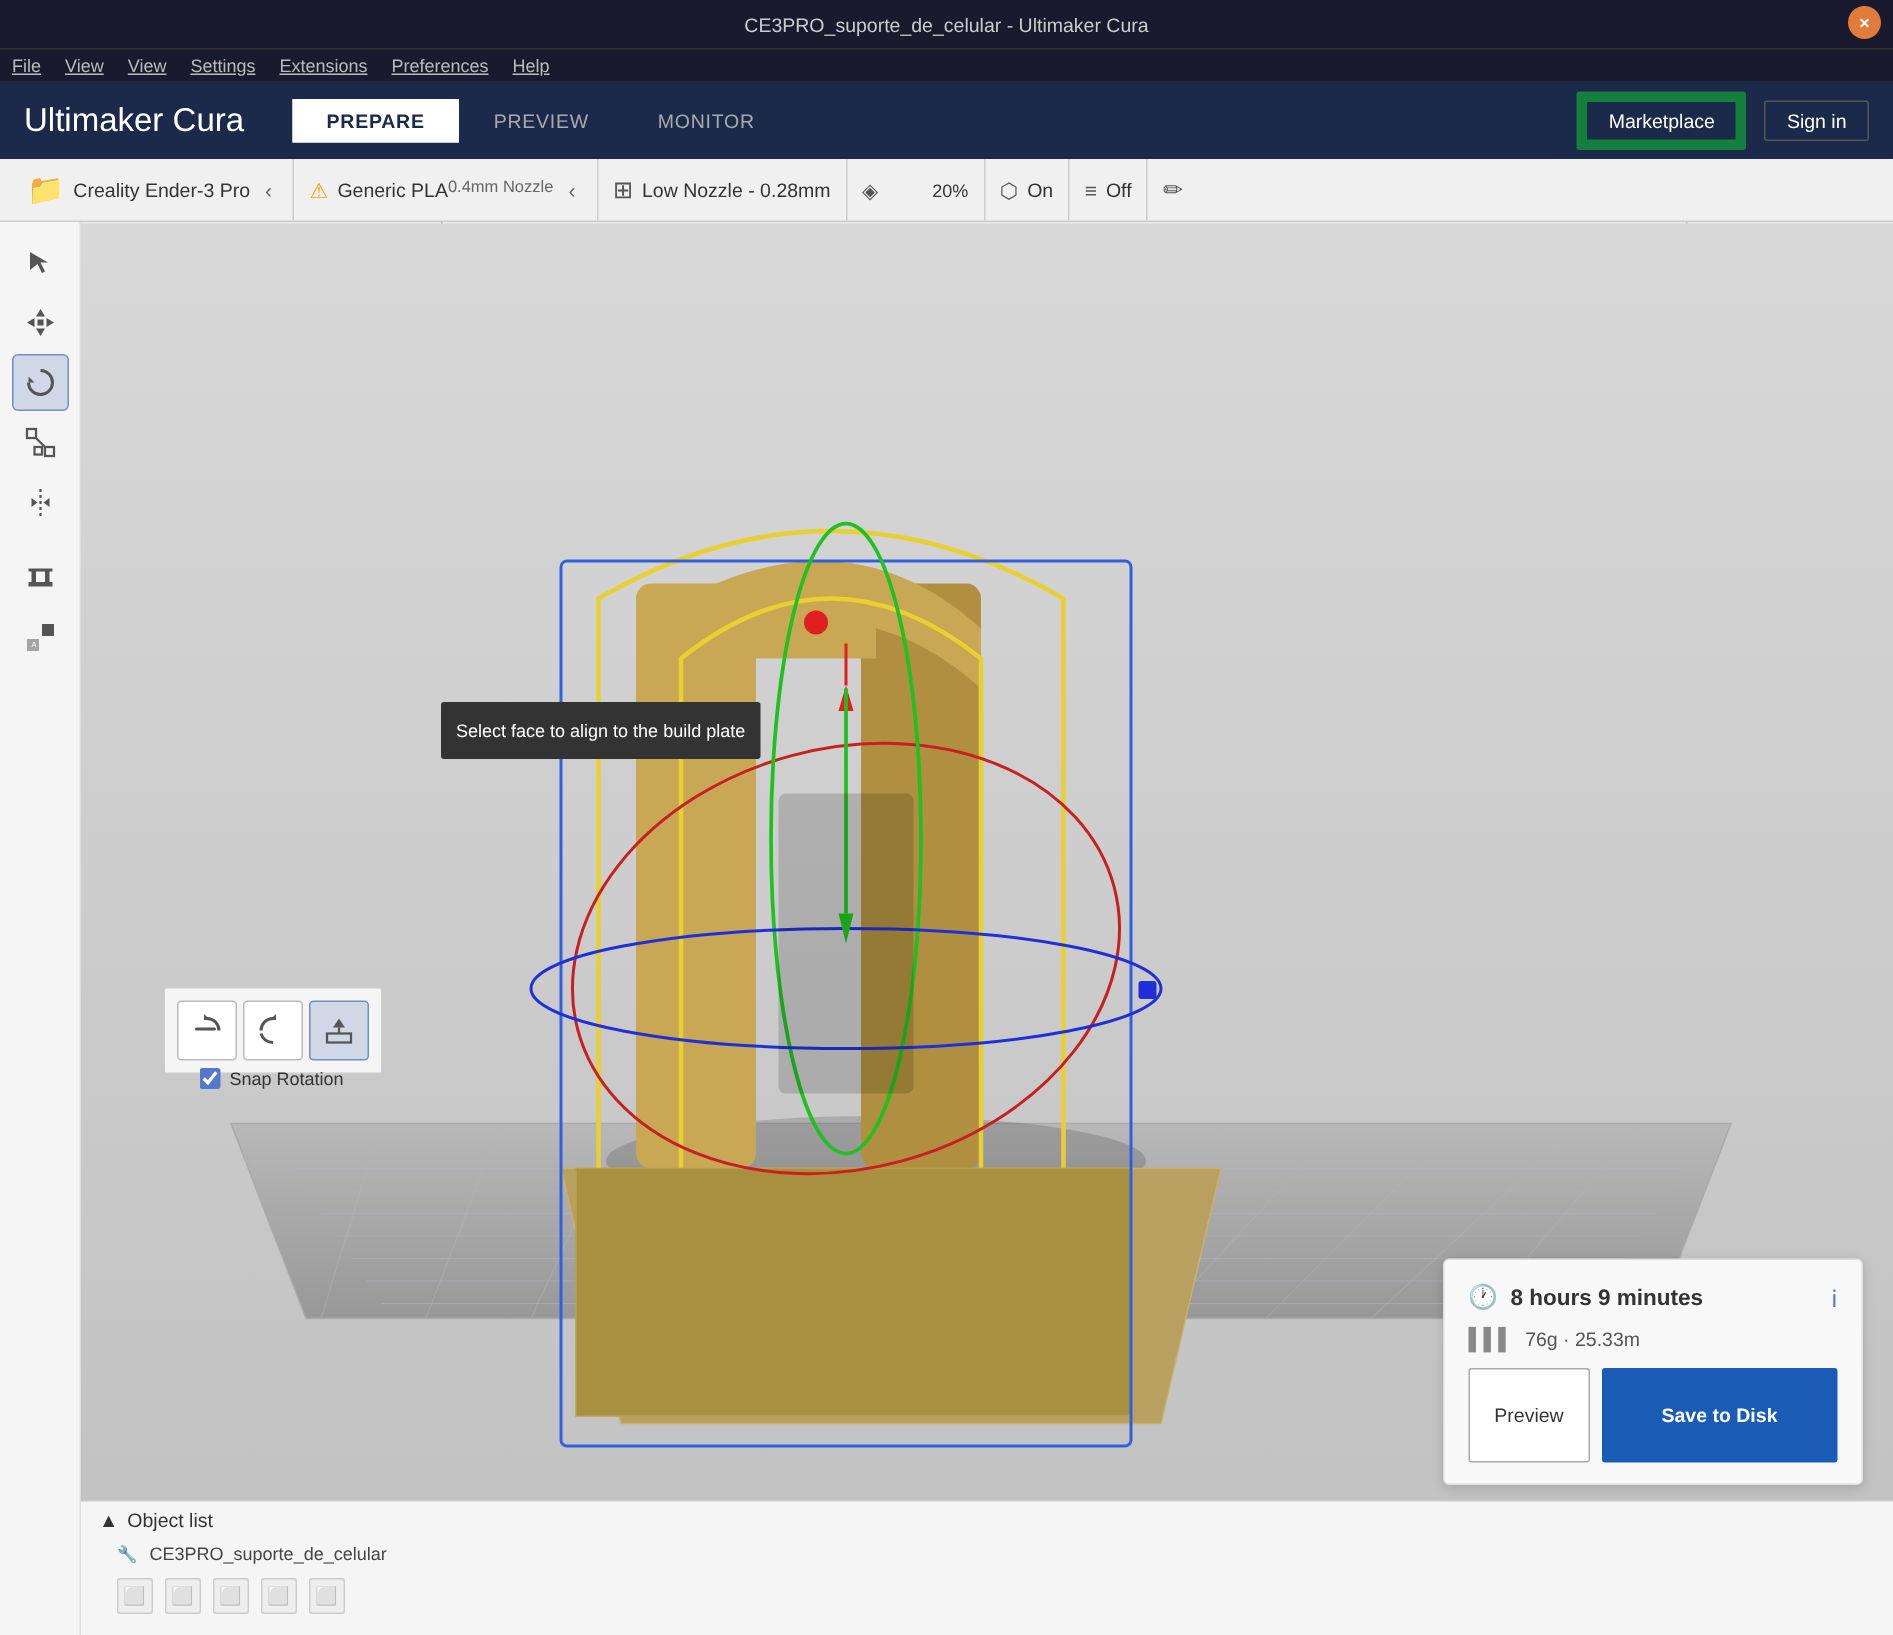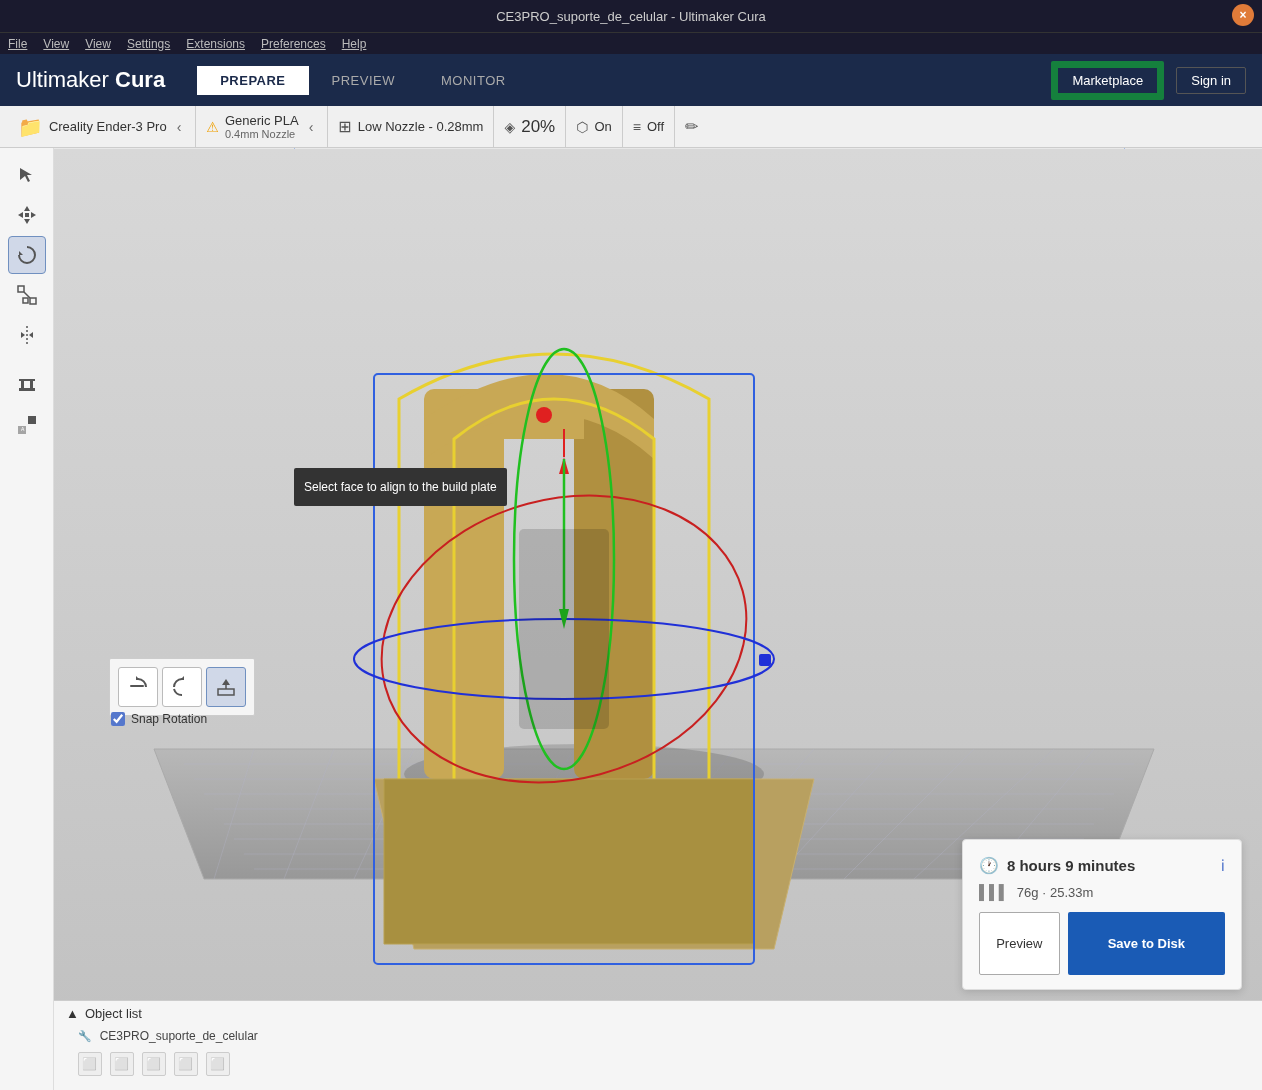--- a/index.html
+++ b/index.html
@@ -26,21 +26,21 @@
       border-top: 1px solid #333;
     }
     #menu-bar span { color: #bbb; font-size: 12px; cursor: pointer; text-decoration: underline; }
 
     
     #top-nav {
       width: 100%; height: 52px; background: #1b2a4a;
       display: flex; align-items: center; padding: 0 16px; gap: 12px;
     }
     .brand { color: #fff; font-size: 22px; font-weight: 300; margin-right: 20px; }
-    .brand strong { font-weight: 700; }
+    .brand strong { font-weight: 400; }
     .nav-tabs { display: flex; gap: 0; }
     .nav-tab {
       padding: 6px 22px; font-size: 13px; color: #aaa; cursor: pointer;
       border: 1px solid transparent; background: transparent;
       text-transform: uppercase; letter-spacing: 0.5px;
     }
     .nav-tab.active {
       background: #fff; color: #1b2a4a; font-weight: 600;
       border-color: #fff;
     }
@@ -64,27 +64,27 @@
     }
     .toolbar-section {
       display: flex; align-items: center; height: 100%;
       padding: 0 10px; border-right: 1px solid #ccc; gap: 6px;
     }
     .toolbar-section:last-child { border-right: none; }
     .folder-icon { font-size: 20px; cursor: pointer; color: #555; }
     .printer-name { font-size: 13px; color: #333; font-weight: 500; }
     .chevron { color: #666; font-size: 14px; cursor: pointer; padding: 0 4px; }
     .material-icon { font-size: 14px; color: #f0a000; }
-    .material-info { display: flex; flex-direction: column; }
+    .material-info { display: flex; flex-direction: row; }
     .material-info .mat-name { font-size: 13px; color: #333; font-weight: 500; }
     .material-info .mat-sub { font-size: 11px; color: #666; }
     .quality-icon { font-size: 16px; color: #555; }
     .quality-name { font-size: 13px; color: #333; }
     .infill-icon { font-size: 14px; color: #555; }
-    .infill-val { font-size: 17px; color: #333; }
+    .infill-val { font-size: 12px; color: #333; margin-left: 30px; }
     .support-icon { font-size: 14px; color: #555; }
     .support-val { font-size: 13px; color: #333; }
     .adhesion-icon { font-size: 14px; color: #555; }
     .adhesion-val { font-size: 13px; color: #333; }
     .settings-icon { font-size: 16px; color: #555; cursor: pointer; }
 
     
     #main-area {
       display: flex; width: 100%; height: calc(1090px - 32px - 22px - 52px - 42px);
       position: relative;
@@ -123,21 +123,21 @@
       padding: 8px; gap: 4px; border-radius: 2px; z-index: 20;
     }
     .rot-btn {
       width: 40px; height: 40px; display: flex; align-items: center; justify-content: center;
       background: #fff; border: 1px solid #bbb; cursor: pointer; border-radius: 3px;
       font-size: 16px; color: #555;
     }
     .rot-btn.active { background: #d0d8e8; border-color: #7090c0; }
     .snap-row {
       display: flex; align-items: center; gap: 6px;
-      position: absolute; top: 564px; left: 57px;
+      position: absolute; top: 564px; left: 79px;
       font-size: 12px; color: #333; z-index: 20;
     }
     .snap-check { width: 14px; height: 14px; accent-color: #5577cc; }
 
     
     #object-list-panel {
       position: absolute; bottom: 0; left: 0; right: 0; height: 90px;
       background: #f5f5f5; border-top: 1px solid #ccc; z-index: 5;
     }
     .obj-list-header {

